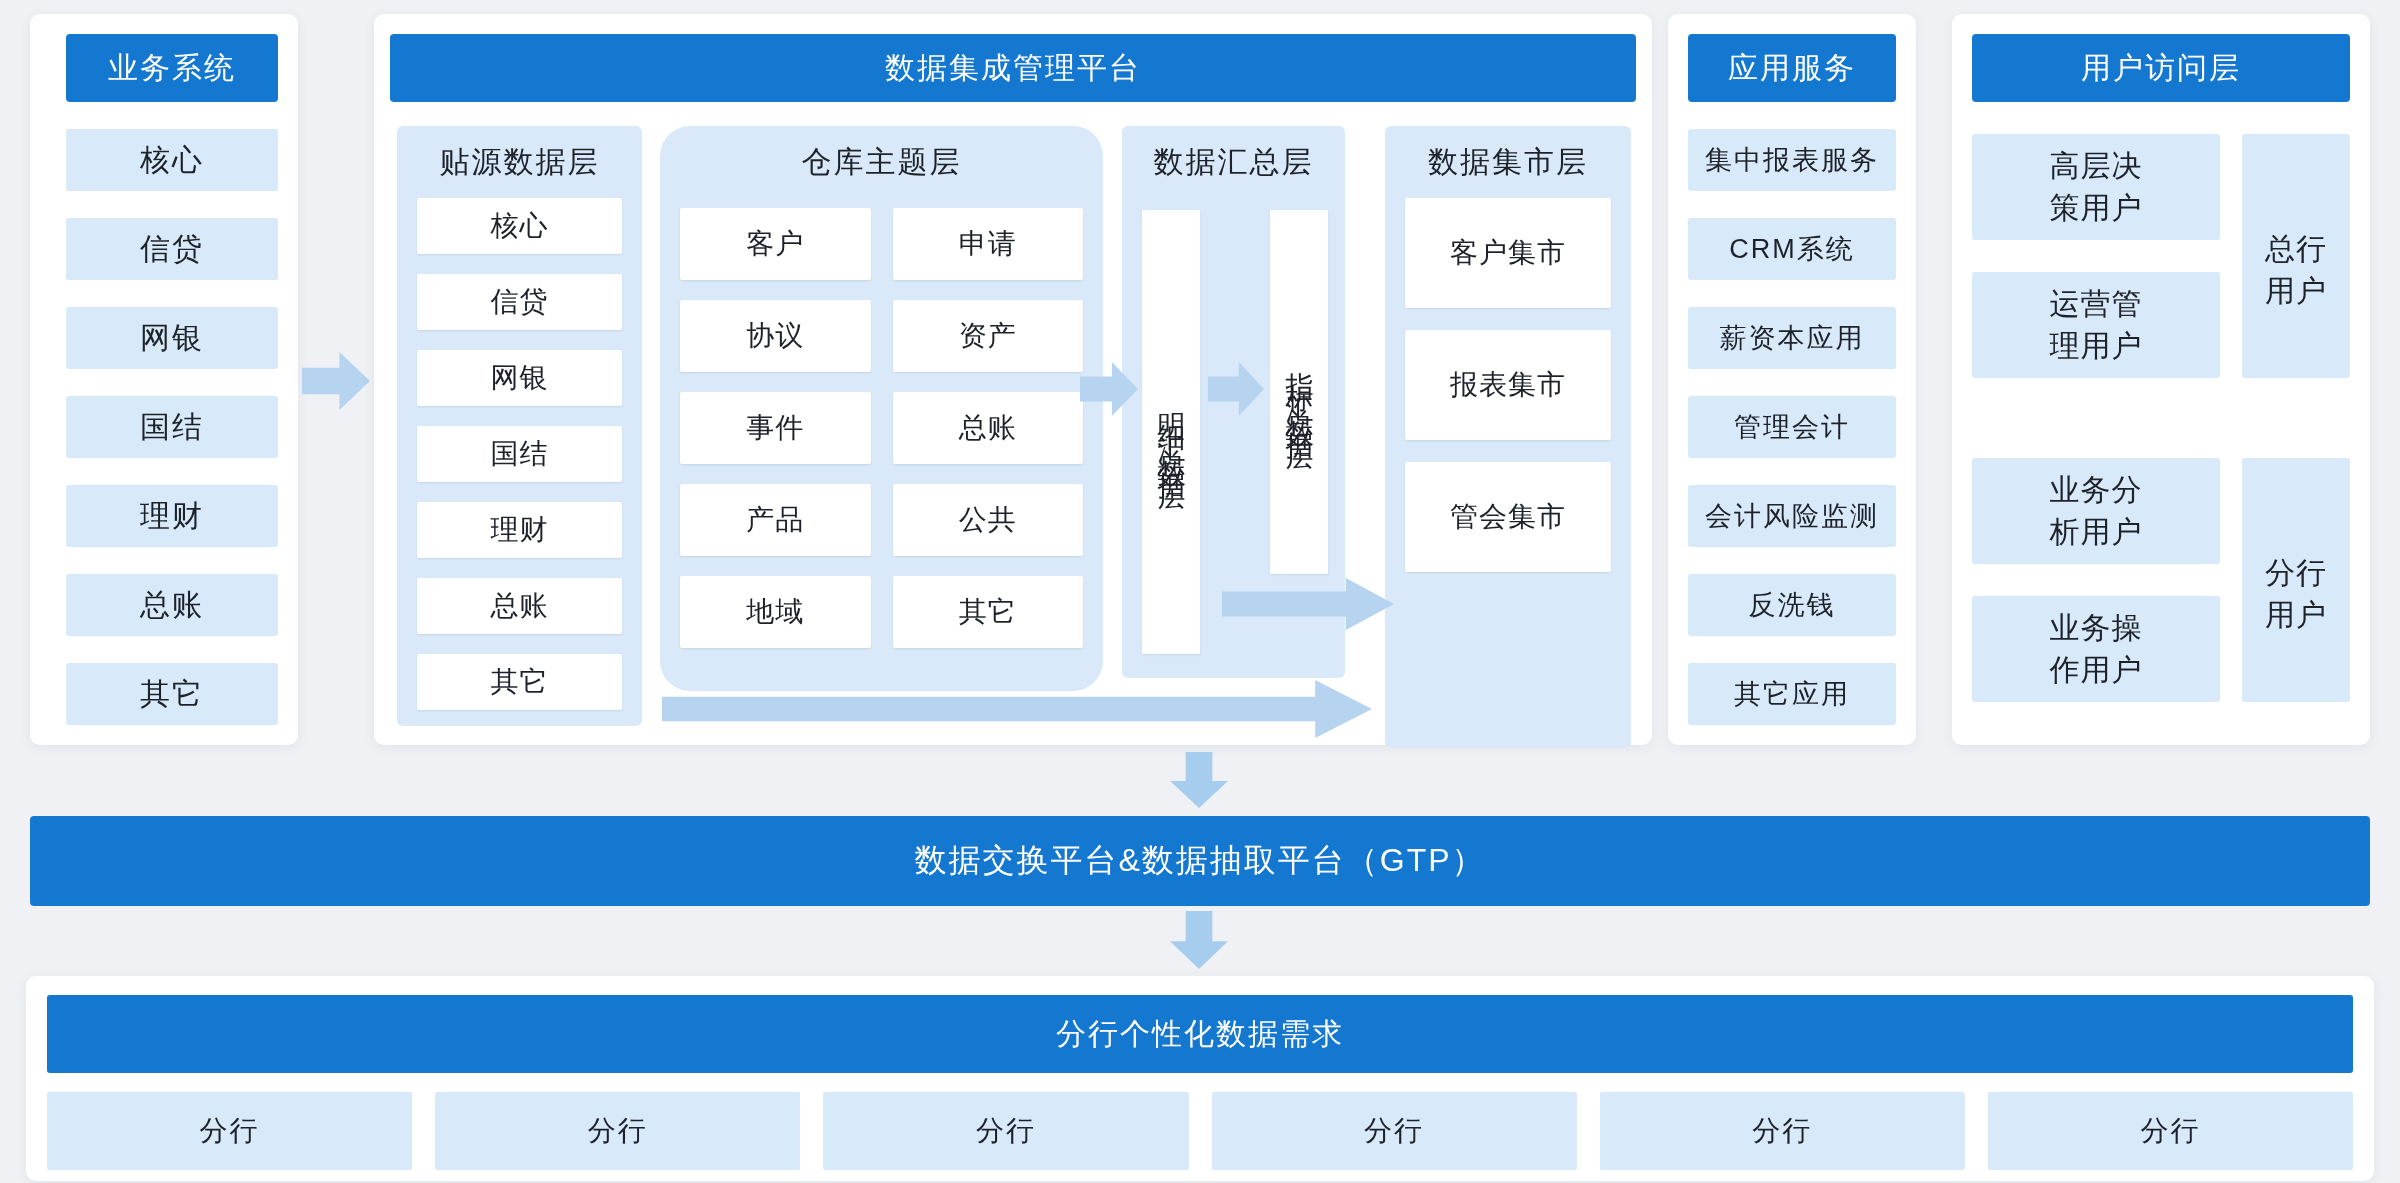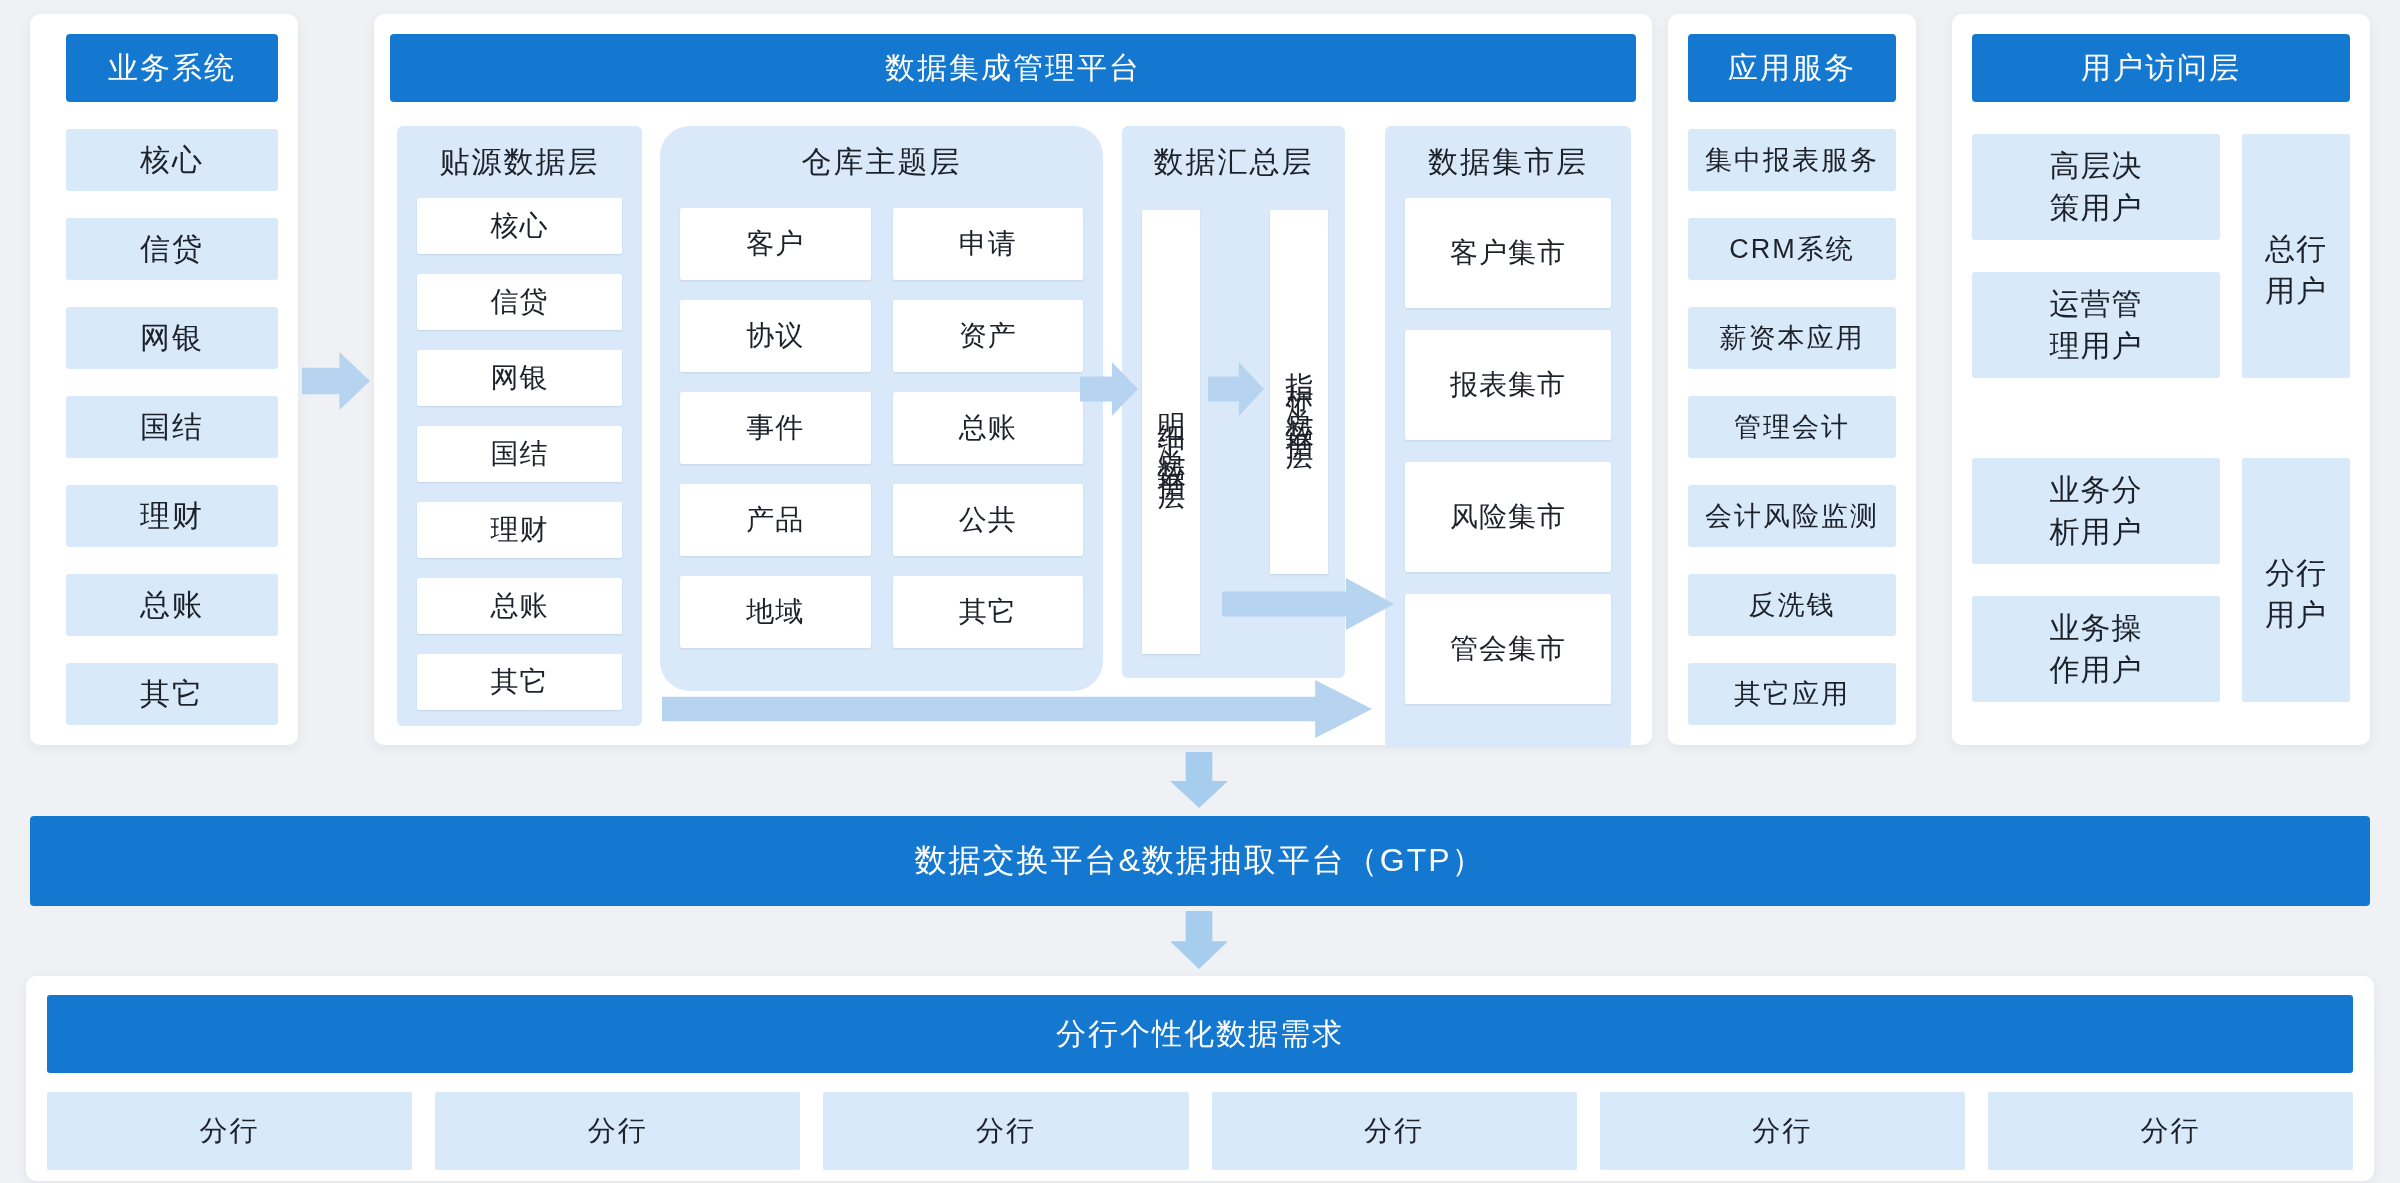--- a/index.html
+++ b/index.html
@@ -213,21 +213,20 @@
   <div class="subpanel" id="panel-summary">
     <div class="panel-title">数据汇总层</div>
     <div class="vbox" id="vbox-detail">明细汇总数据层</div>
     <div class="vbox" id="vbox-index">指标汇总数据层</div>
   </div>
 
   <div class="subpanel" id="panel-mart">
     <div class="panel-title">数据集市层</div>
     <div class="wbox">客户集市</div>
     <div class="wbox">报表集市</div>
-    <div class="wbox">风险集市</div>
     <div class="wbox">管会集市</div>
   </div>
 
   <div class="arr-r" id="arrow-into-detail"></div>
   <div class="arr-r" id="arrow-detail-index"></div>
   <div id="arrow-to-mart"></div>
   <div id="arrow-long"></div>
 </div>
 
 <div class="card" id="card-apps">

